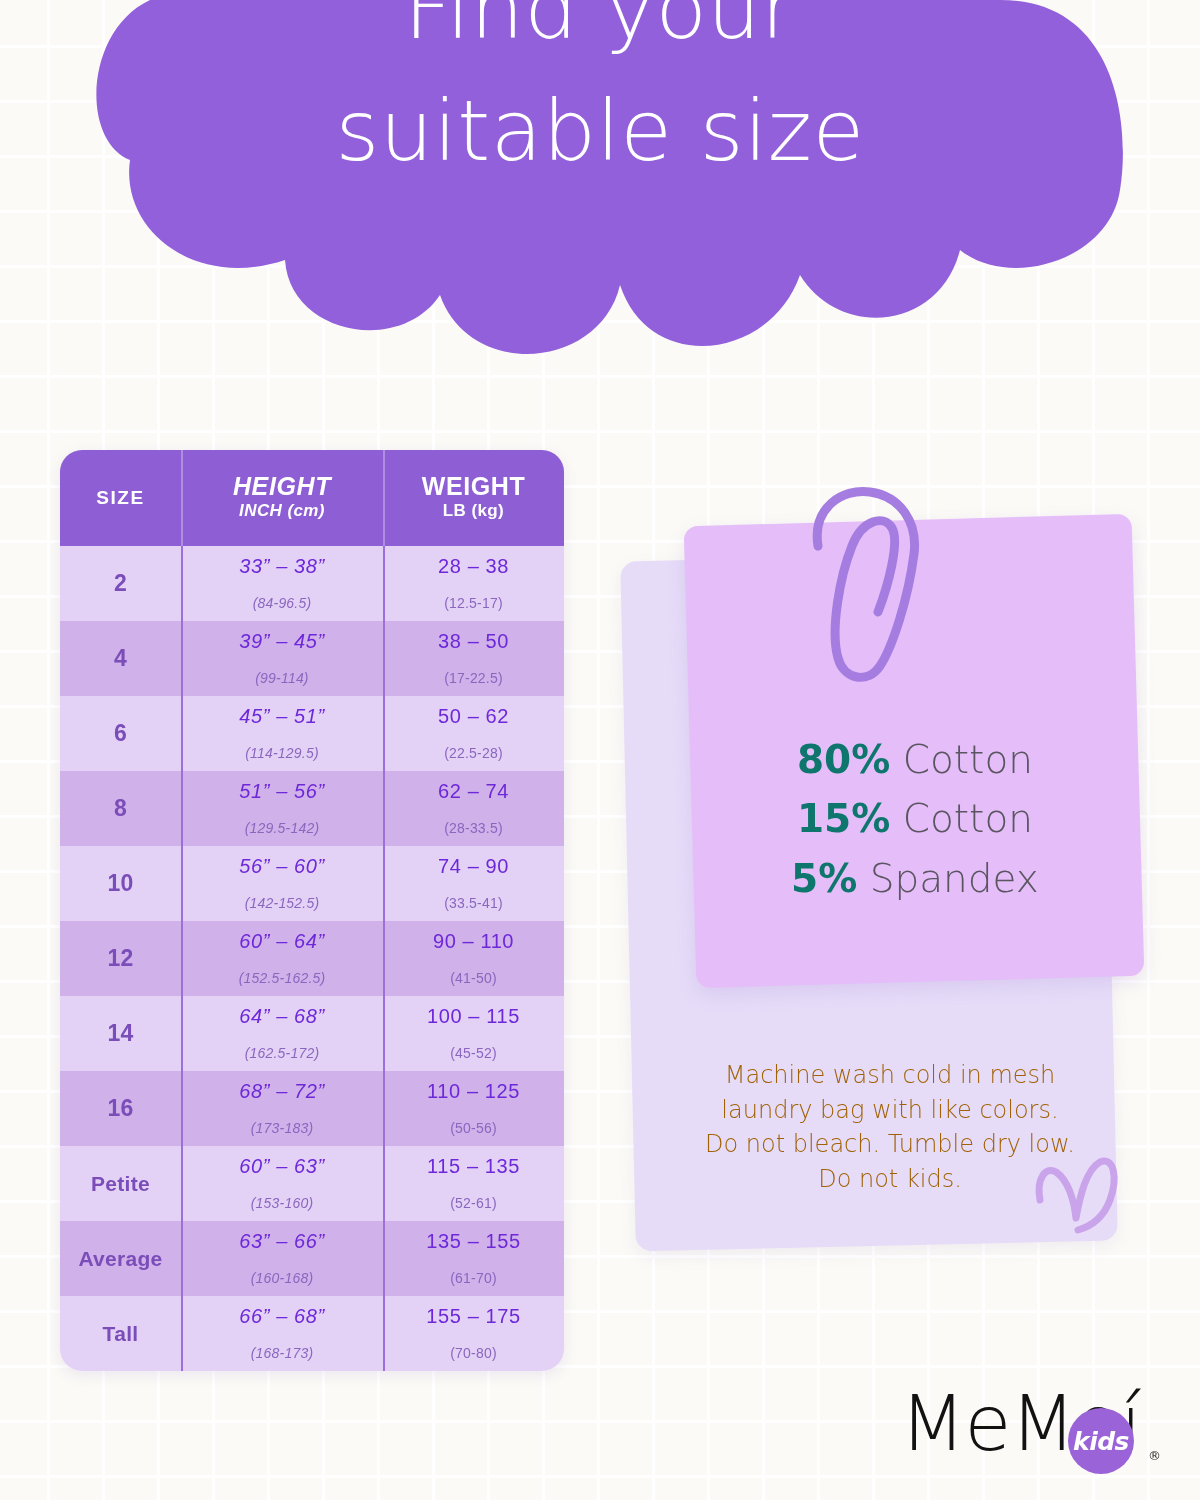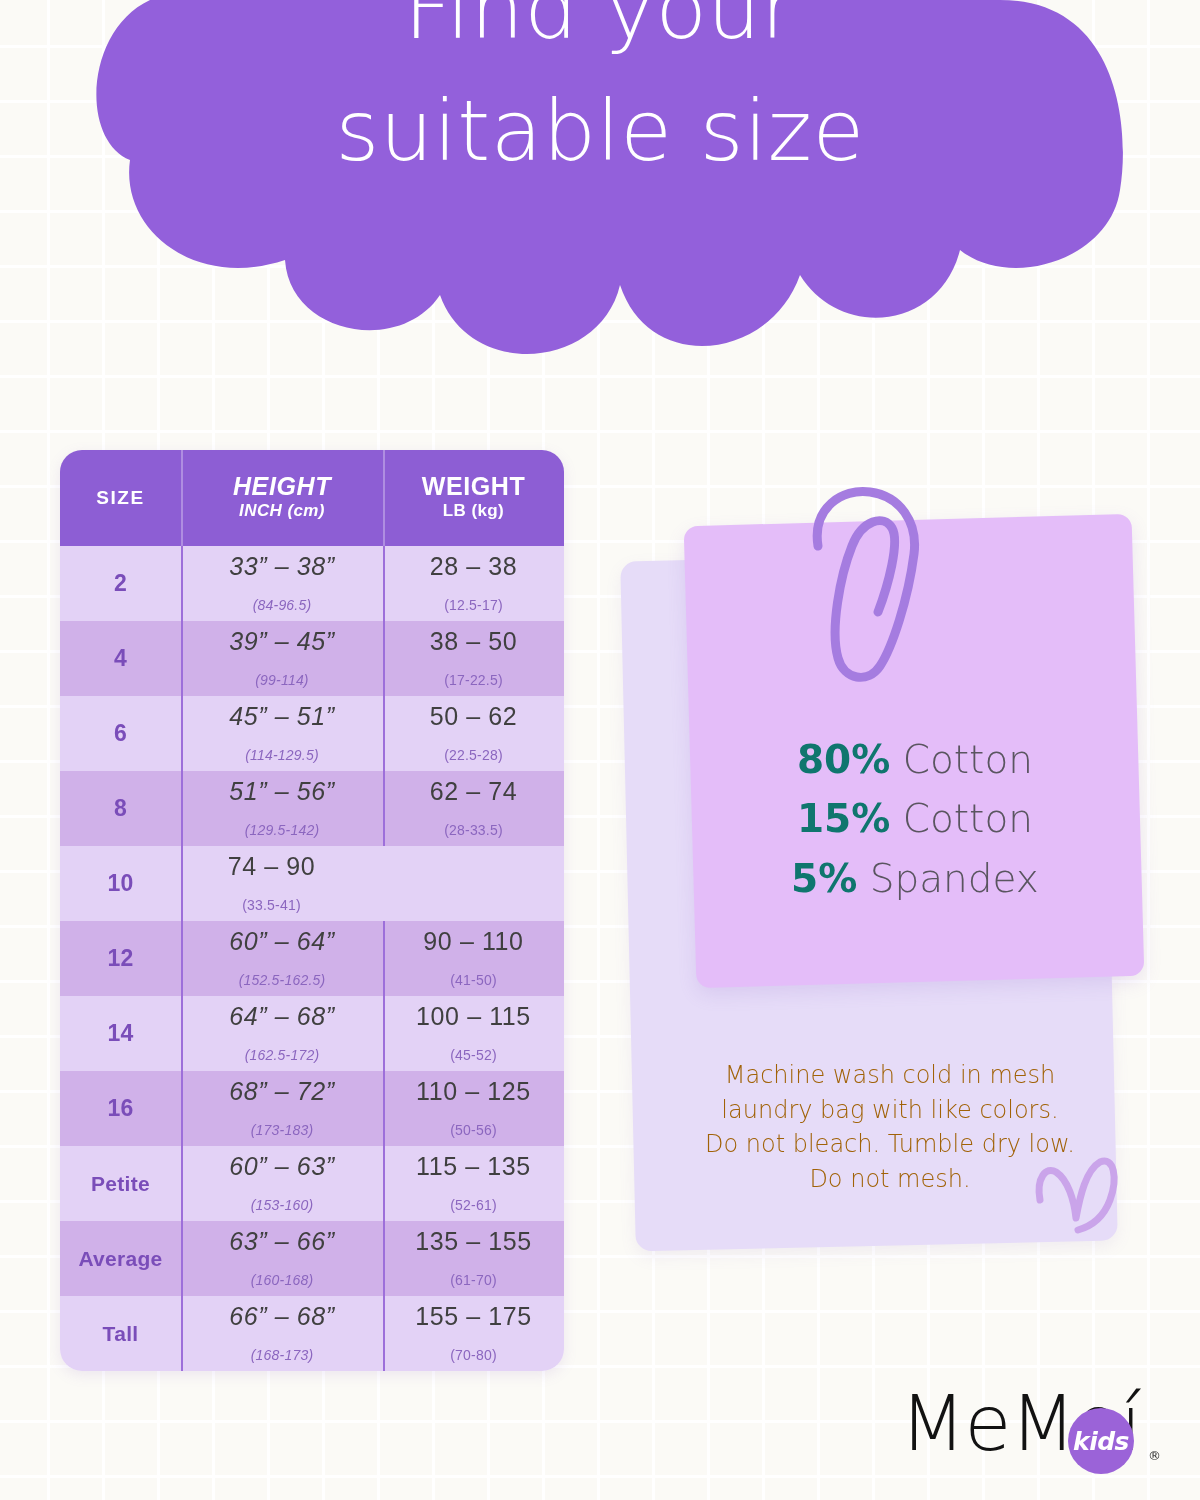--- a/index.html
+++ b/index.html
@@ -109,22 +109,22 @@
 
   .sz-label {
     font-weight: bold;
     font-size: 23px;
     color: #7a4db9;
     letter-spacing: 0.3px;
   }
   .sz-label.word { font-size: 21px; }
 
   .val-main {
-    font-size: 25px;
-    color: #404040;
+    font-size: 20px;
+    color: #6d28d9;
     letter-spacing: 0.6px;
     line-height: 1.12;
   }
   .val-sub {
     font-size: 14px;
     color: #8b66bf;
     letter-spacing: 0.2px;
     line-height: 1.3;
     margin-top: 16px;
   }
@@ -326,20 +326,24 @@
         </div>
         <div class="c c-weight">
           <div class="val-main">62 – 74</div>
           <div class="val-sub">(28-33.5)</div>
         </div>
       </div>
       <div class="st-row alt-a">
         <div class="c c-size">
           <div class="sz-label">10</div>
         </div>
+        <div class="c c-height">
+          <div class="val-main">56” – 60”</div>
+          <div class="val-sub">(142-152.5)</div>
+        </div>
         <div class="c c-weight">
           <div class="val-main">74 – 90</div>
           <div class="val-sub">(33.5-41)</div>
         </div>
       </div>
       <div class="st-row alt-b">
         <div class="c c-size">
           <div class="sz-label">12</div>
         </div>
         <div class="c c-height">
@@ -438,21 +442,21 @@
   <div class="composition" id="composition-block">
       <div><span class="pct">80%</span><span> Cotton</span></div>
       <div><span class="pct">15%</span><span> Cotton</span></div>
       <div><span class="pct">5%</span><span> Spandex</span></div>
     </div>
 
   <div class="care" id="care-block">
       <div>Machine wash cold in mesh</div>
       <div>laundry bag with like colors.</div>
       <div>Do not bleach. Tumble dry low.</div>
-      <div>Do not mesh.</div>
+      <div>Do not kids.</div>
     </div>
 
   <svg class="heart" viewBox="0 0 95 95" xmlns="http://www.w3.org/2000/svg">
     <path d="M 10 52
              C 6 30 16 18 26 24
              C 38 32 44 52 46 70
              C 50 48 56 22 70 14
              C 84 8 88 30 80 52
              C 74 68 62 78 48 82" fill="none" stroke="#caa4ea" stroke-width="7" stroke-linecap="round" stroke-linejoin="round"></path>
   </svg>

